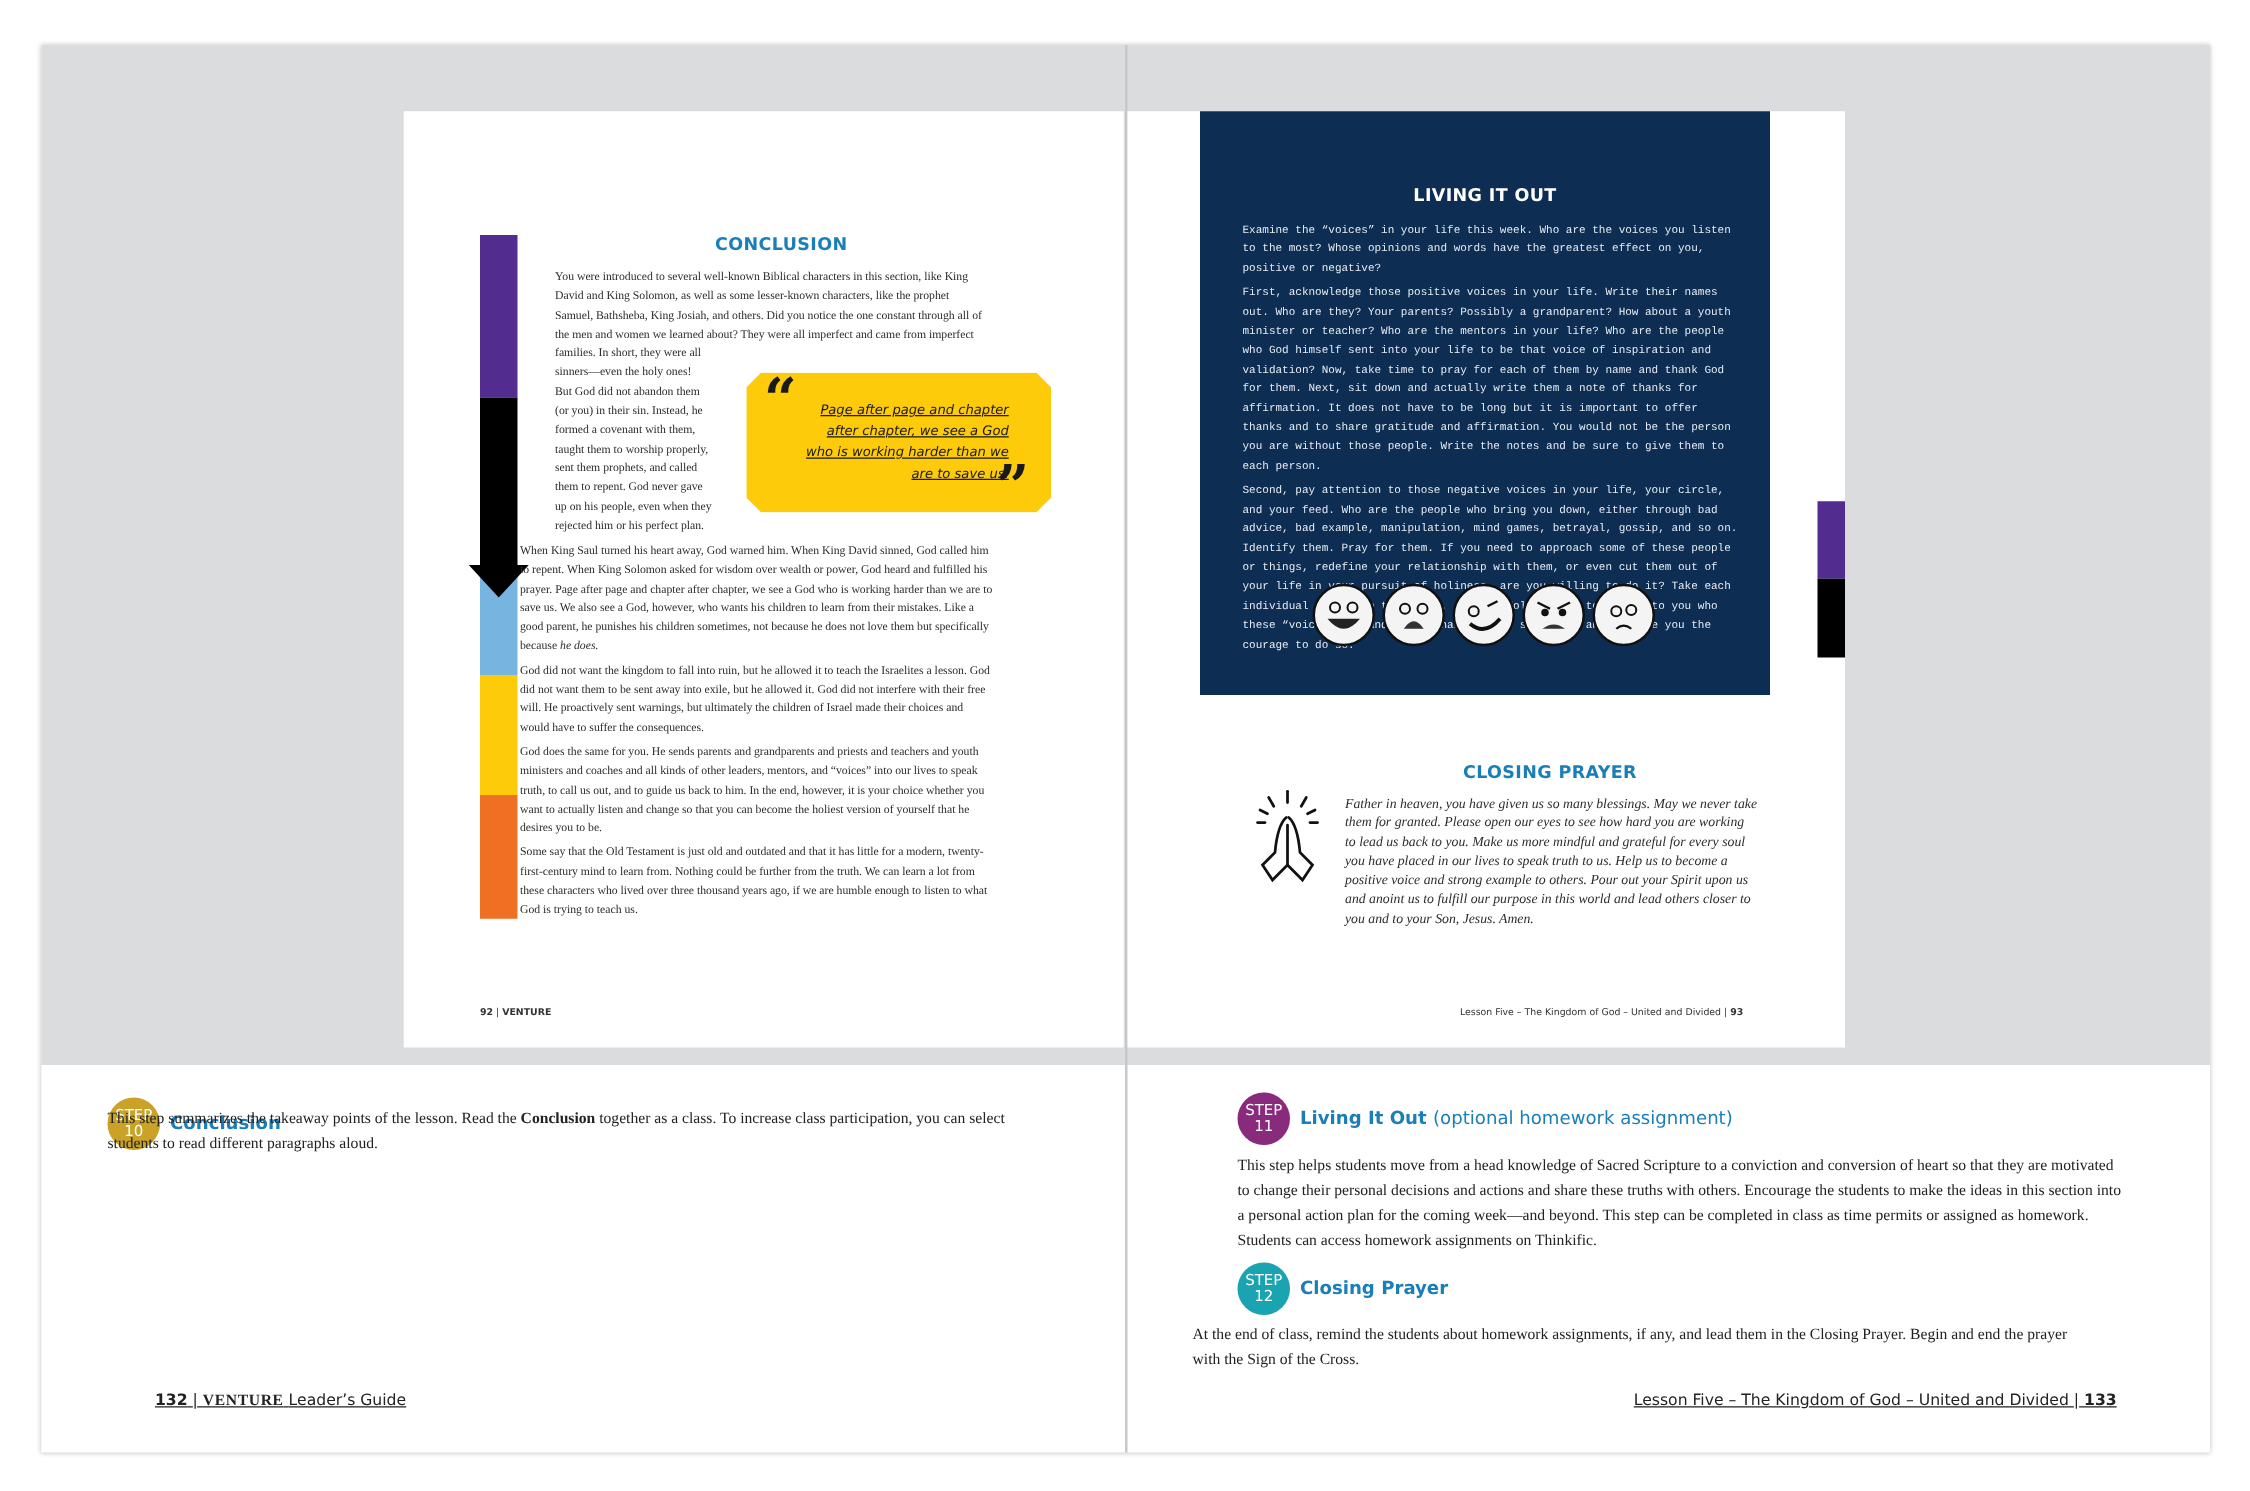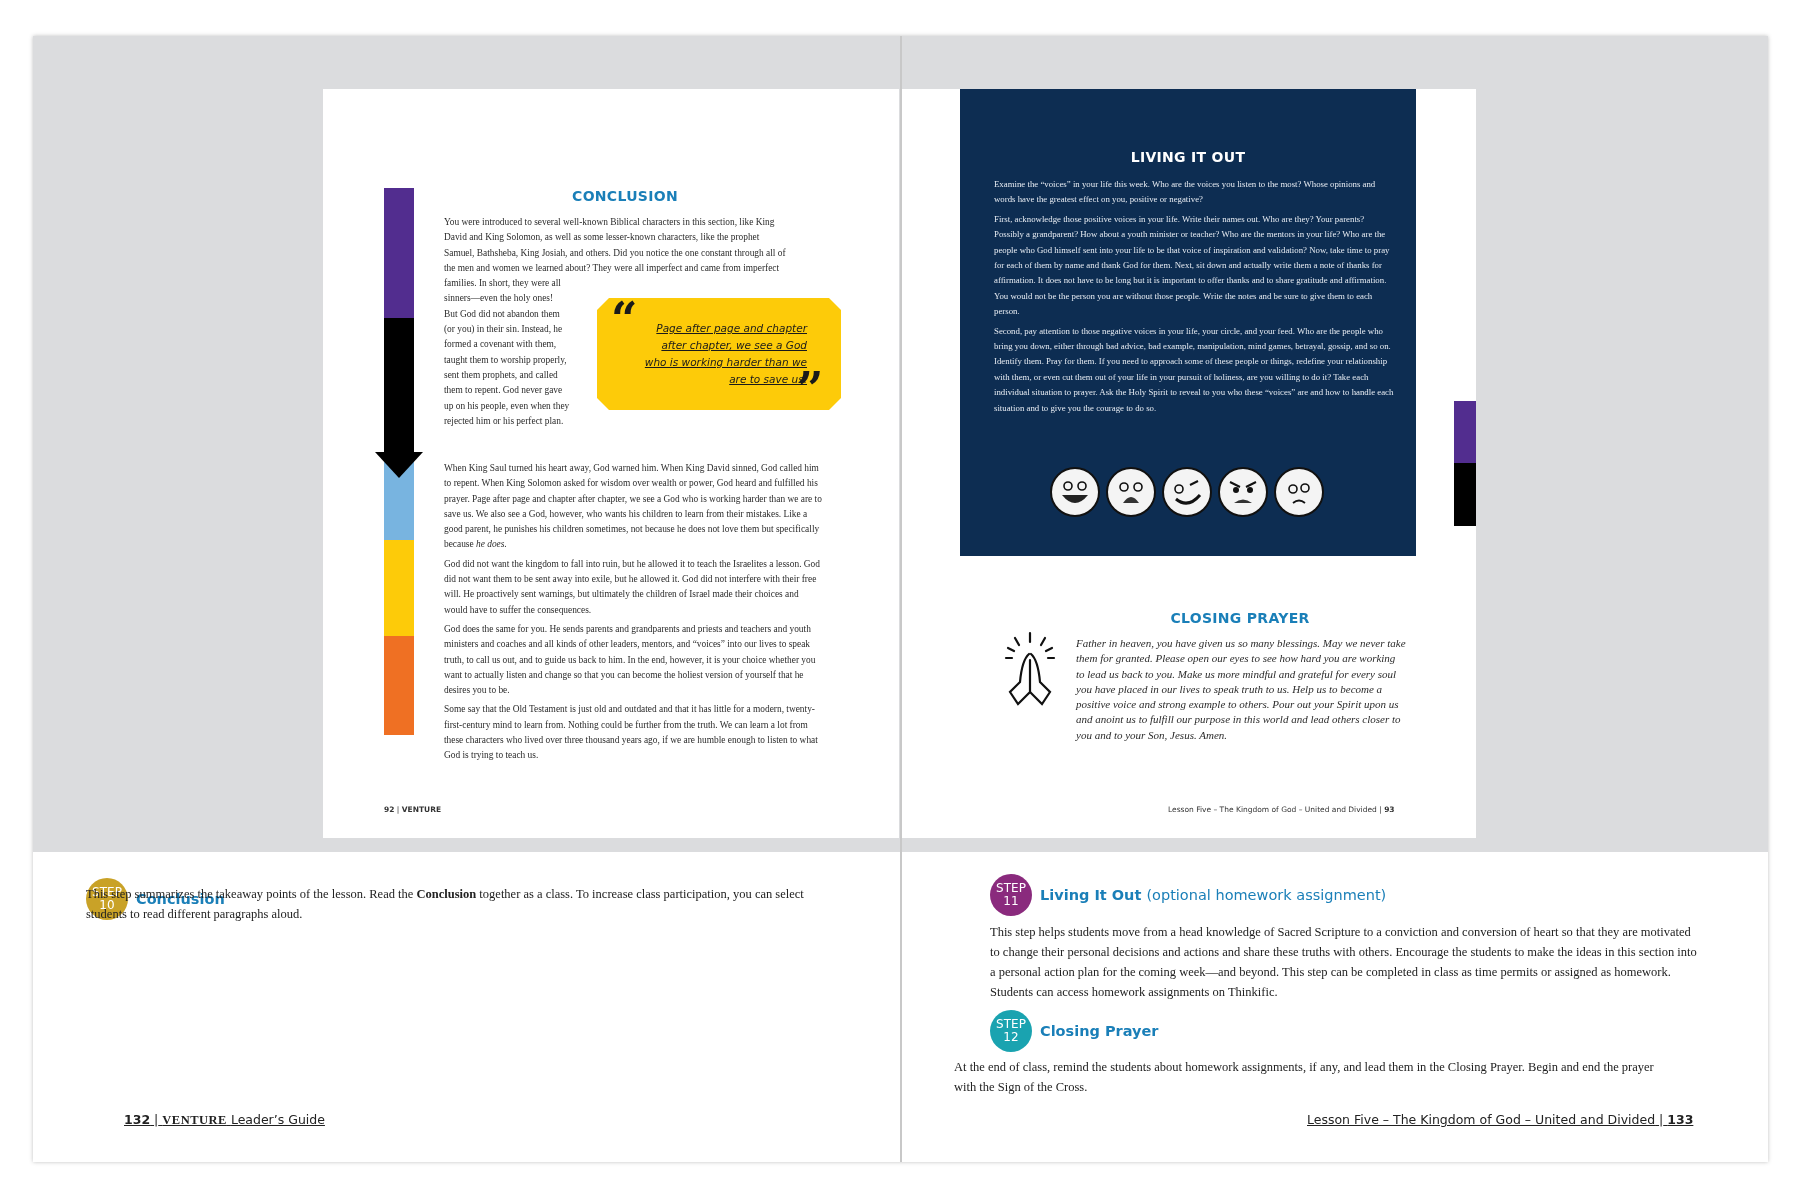--- a/index.html
+++ b/index.html
@@ -15,21 +15,21 @@
   .arrow-head { position: absolute; width: 0; height: 0; border-left: 24px solid transparent; border-right: 24px solid transparent; border-top: 26px solid #000; }
   .sec-title { position: absolute; font-family: "DejaVu Sans", sans-serif; font-weight: bold; color: #1a7fb8; text-align: center; font-size: 14px; letter-spacing: 0.3px; }
   .body-text { position: absolute; font-size: 9.4px; line-height: 15.3px; color: #2b2b2b; margin: 0; }
   .body-text p { margin: 0 0 4px 0; }
   .quote-box { position: absolute; left: 597px; top: 298px; width: 244px; height: 112px; background: #fdcb09; clip-path: polygon(12px 0, 232px 0, 244px 12px, 244px 100px, 232px 112px, 12px 112px, 0 100px, 0 12px); }
   .quote-text { position: absolute; left: 40px; top: 22px; width: 170px; text-align: right; font-family: "DejaVu Sans", sans-serif; font-size: 10.5px; line-height: 17px; color: #1a1a1a; font-style: italic; text-decoration: underline; }
   .qmark { position: absolute; font-family: "DejaVu Serif", serif; font-weight: bold; font-size: 46px; line-height: 46px; color: #1a1a1a; }
   .navy { position: absolute; left: 960px; top: 89px; width: 456px; height: 467px; background: #0d2d52; }
   .navy .sec-title { color: #ffffff; }
   .navy-text { position: absolute; left: 34px; top: 86px; width: 400px; font-size: 8.8px; line-height: 15.4px; color: #e6ebf2; }
-  .navy-text p { margin: 0 0 4px 0; }
+  .navy-text p { margin: 0 0 4px 0; font-family: Liberation Mono, monospace; }
   .faces { position: absolute; left: 90px; top: 378px; display: flex; gap: 6px; }
   .face { width: 50px; height: 50px; border-radius: 50%; background: #f4f4f4; border: 2px solid #111; position: relative; box-sizing: border-box; }
   .face svg { position: absolute; left: 0; top: 0; }
   .tab { position: absolute; left: 1454px; width: 22px; }
   .prayer-text { position: absolute; left: 1076px; top: 636px; width: 330px; text-align: left; font-style: italic; font-size: 11px; line-height: 15.3px; color: #2b2b2b; }
   .folio { position: absolute; font-family: "DejaVu Sans", sans-serif; font-size: 7.5px; color: #333; }
   .step { position: absolute; display: flex; align-items: center; }
   .step-badge { width: 42px; height: 42px; border-radius: 50%; color: #fff; font-family: "DejaVu Sans", sans-serif; font-size: 12px; line-height: 13px; text-align: center; display: flex; flex-direction: column; justify-content: center; }
   .step-title { margin-left: 8px; font-family: "DejaVu Sans", sans-serif; font-weight: bold; color: #1a7fb8; font-size: 14.5px; }
   .step-sub { font-weight: normal; }
@@ -75,21 +75,21 @@
   <div>up on his people, even when they</div>
   <div>rejected him or his perfect plan.</div>
 </div>
 
 <div class="quote-box">
   <div class="qmark" style="left:14px; top:-2px;">“</div>
   <div class="quote-text">Page after page and chapter after chapter, we see a God who is working harder than we are to save us.</div>
   <div class="qmark" style="left:200px; top:68px;">”</div>
 </div>
 
-<div class="body-text" style="left:444px; top:434px; width:380px;margin-top:27px;">
+<div class="body-text" style="left:416px; top:434px; width:380px;">
   <p><span>When King Saul turned his heart away, God warned him. When King David sinned, God called him to repent. When King Solomon asked for wisdom over wealth or power, God heard and fulfilled his prayer. Page after page and chapter after chapter, we see a God who is working harder than we are to save us. We also see a God, however, who wants his children to learn from their mistakes. Like a good parent, he punishes his children sometimes, not because he does not love them but specifically because</span> <i>he does.</i></p>
   <p>God did not want the kingdom to fall into ruin, but he allowed it to teach the Israelites a lesson. God did not want them to be sent away into exile, but he allowed it. God did not interfere with their free will. He proactively sent warnings, but ultimately the children of Israel made their choices and would have to suffer the consequences.</p>
   <p>God does the same for you. He sends parents and grandparents and priests and teachers and youth ministers and coaches and all kinds of other leaders, mentors, and “voices” into our lives to speak truth, to call us out, and to guide us back to him. In the end, however, it is your choice whether you want to actually listen and change so that you can become the holiest version of yourself that he desires you to be.</p>
   <p>Some say that the Old Testament is just old and outdated and that it has little for a modern, twenty-first-century mind to learn from. Nothing could be further from the truth. We can learn a lot from these characters who lived over three thousand years ago, if we are humble enough to listen to what God is trying to teach us.</p>
 </div>
 
 <div class="folio" style="left:384px; top:805px;">
   <b>92</b>
   <span>|</span>
   <b>VENTURE</b>

